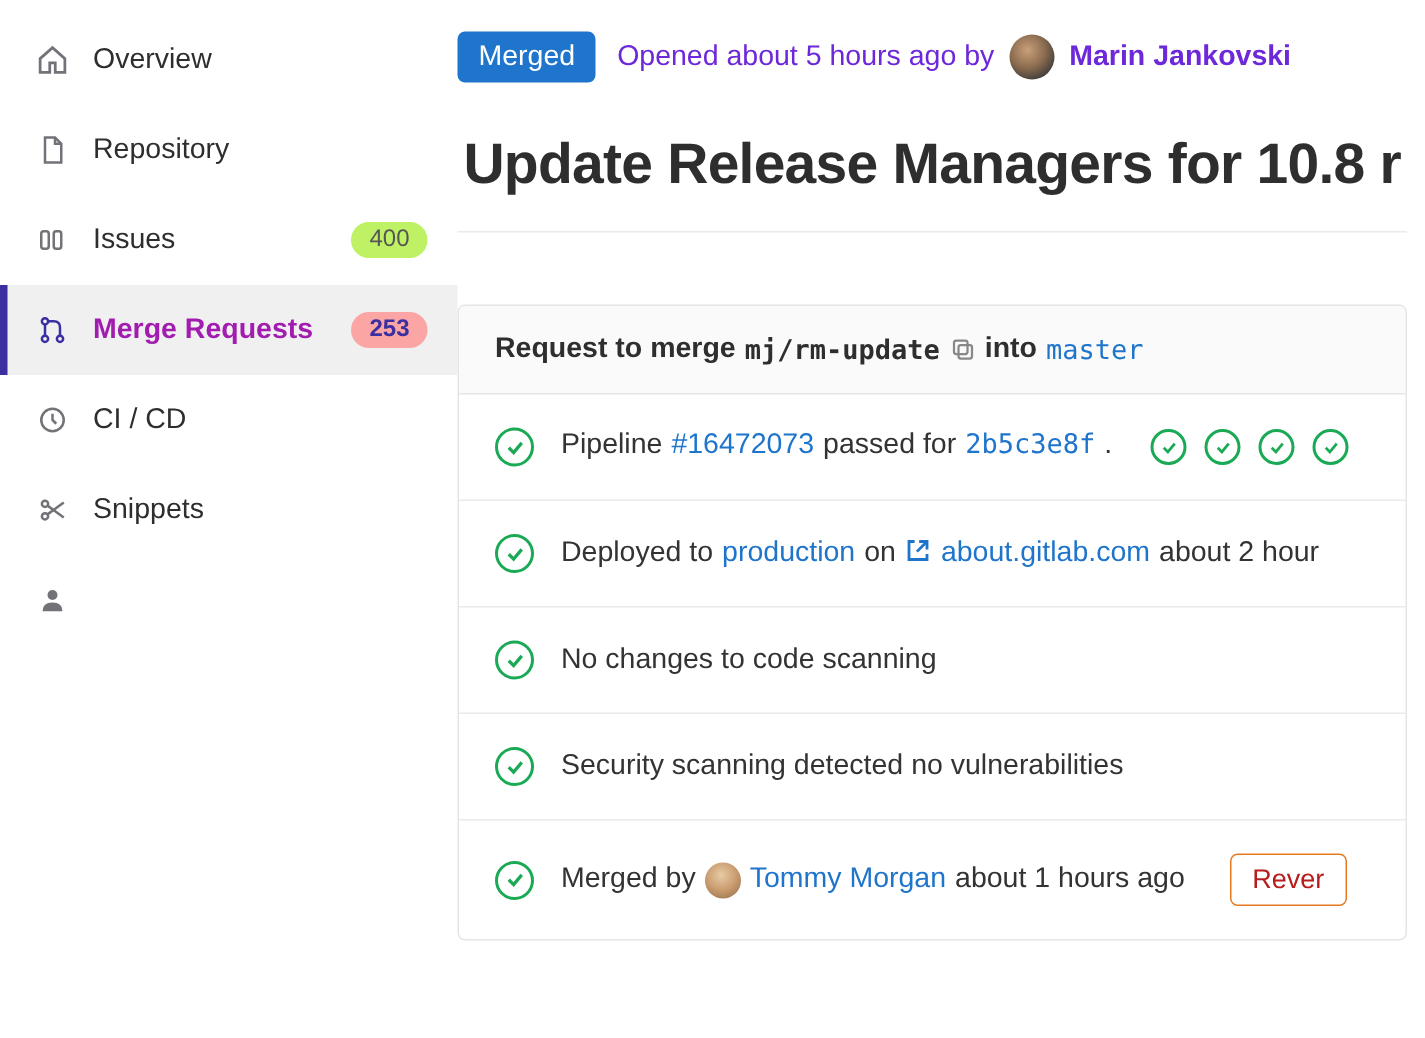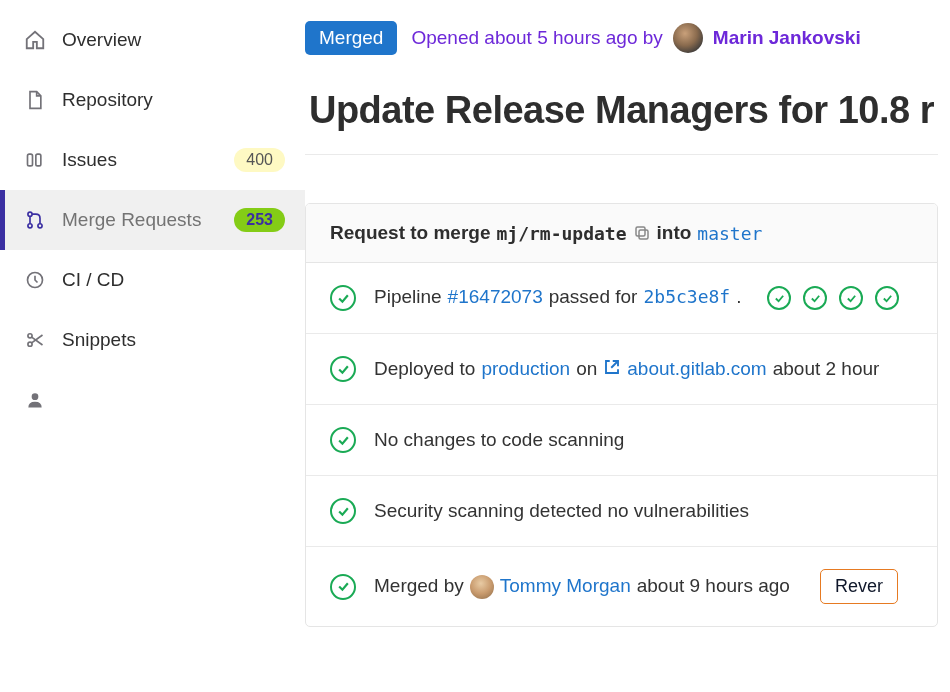--- a/index.html
+++ b/index.html
@@ -32,45 +32,45 @@
   width: 22px;
   height: 22px;
   margin-right: 16px;
   display: flex;
   align-items: center;
   justify-content: center;
   color: #737278;
 }
 .sidebar-item .label { flex: 1; color: #2e2e2e; }
 .sidebar-item .badge {
-  background: #fef9c3;
+  background: #bef264;
   color: #555;
   border-radius: 14px;
   padding: 3px 12px;
   font-size: 16px;
   font-weight: 500;
 }
 .sidebar-item.active {
   background: #f0f0f0;
   position: relative;
 }
 .sidebar-item.active::before {
   content: "";
   position: absolute;
   left: 0; top: 0; bottom: 0;
   width: 5px;
   background: #3b2fa2;
 }
 .sidebar-item.active .label {
-  color: #737373;
-  font-weight: 400;
+  color: #a21caf;
+  font-weight: 700;
 }
 .sidebar-item.active .icon { color: #3b2fa2; }
 .sidebar-item.active .badge {
-  background: #84cc16;
+  background: #fca5a5;
   color: #3b2fa2;
   font-weight: 700;
 }
 
 
 .main { flex: 1; padding-top: 21px; }
 .mr-header { padding: 0 0 22px 0; border-bottom: 1px solid #eaeaea; }
 .status-row {
   display: flex;
   align-items: center;
@@ -166,21 +166,21 @@
   display: inline-flex;
   align-items: center;
   justify-content: center;
   color: #1aaa55;
   margin-left: 6px;
 }
 .check-small svg { width: 11px; height: 11px; }
 .row-text { display: flex; align-items: flex-start; gap: 6px; flex-wrap: nowrap; }
 .revert-btn {
   border: 1px solid #e67a22;
-  color: #0f172a;
+  color: #b91c1c;
   background: #fff;
   border-radius: 5px;
   padding: 6px 14px;
   font-size: 18px;
   margin-left: 12px;
   cursor: pointer;
 }
 .copy-icon { color: #888; display: inline-flex; }
 .ext-icon { color: #1f75cb; display: inline-flex; }
 svg { display: block; }
@@ -367,20 +367,20 @@
       <div class="widget-row" style="border-bottom:none">
         <span class="check-circle">
           <svg viewBox="0 0 24 24" fill="none" stroke="currentColor" stroke-width="4">
               <path d="M4 12 L10 18 L20 6"></path>
             </svg>
         </span>
         <span class="row-text">
           <span class="bold">Merged by</span>
           <span class="avatar sm"></span>
           <span class="link bold">Tommy Morgan</span>
-          <span>about 9 hours ago</span>
+          <span>about 1 hours ago</span>
         </span>
         <button class="revert-btn">Rever</button>
       </div>
     </div>
   </main>
 
 </div>
 
 </body></html>

